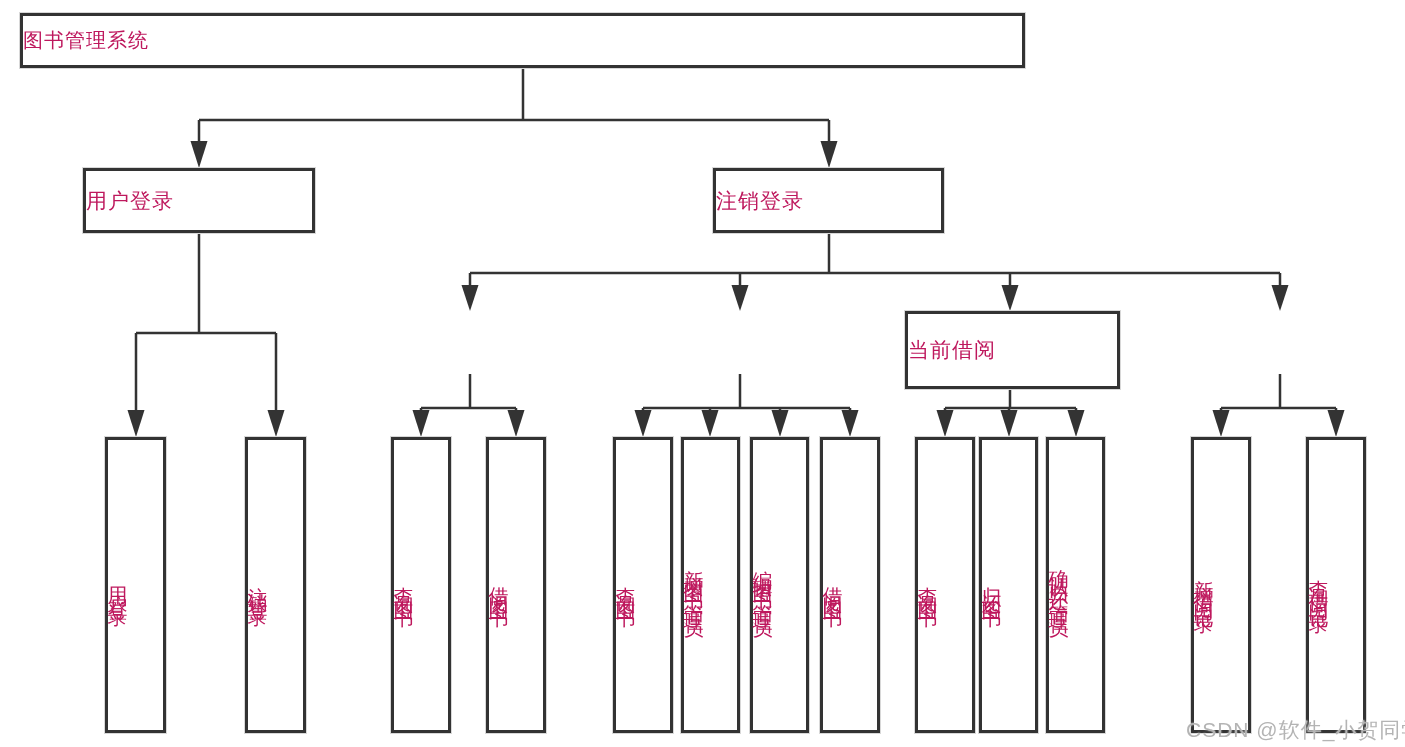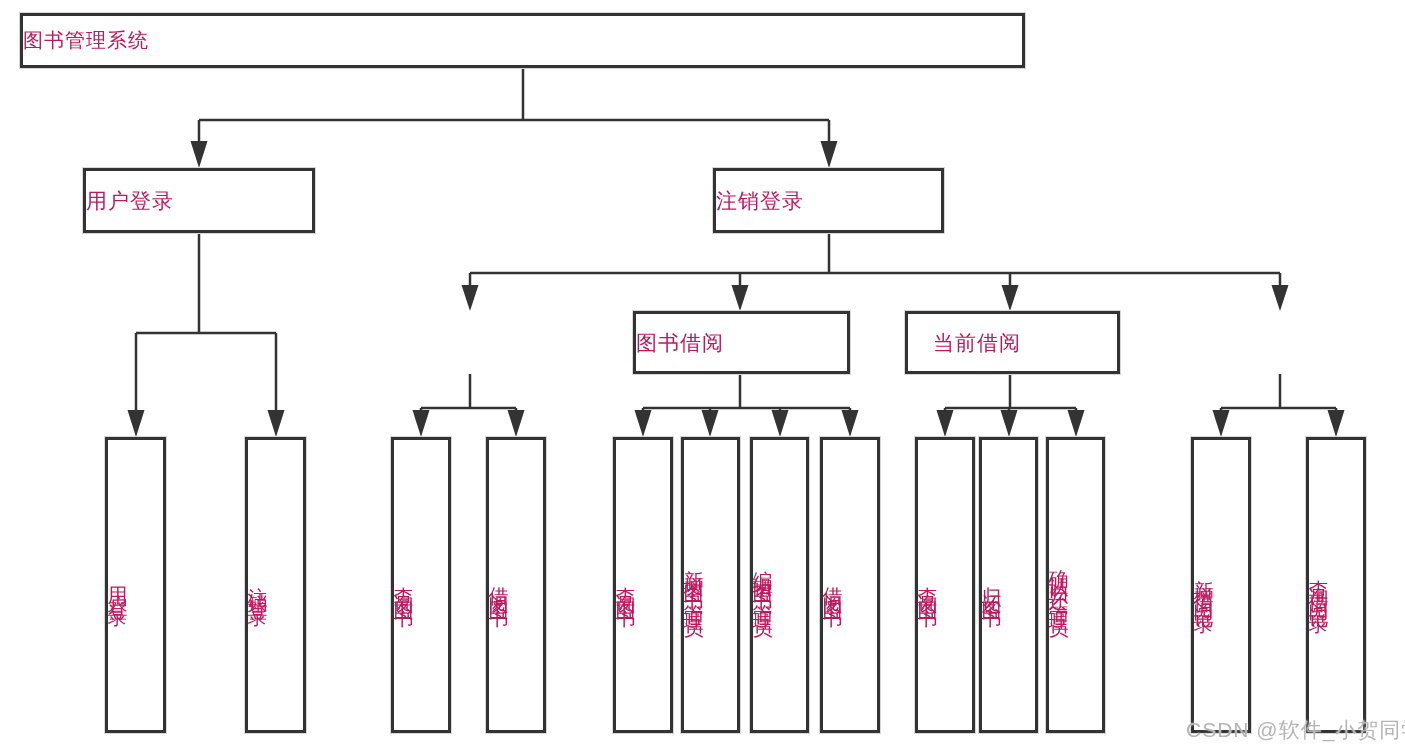--- a/index.html
+++ b/index.html
@@ -42,21 +42,21 @@
     letter-spacing: 7px;
     line-height: 1;
   }
 
   
   .n-root            { left: 20px;   top: 13px;  width: 1005px; height: 55px; font-size: 20px; }
   .n-user-login      { left: 83px;   top: 168px; width: 232px;  height: 65px; }
   .n-book-mgmt       { left: 713px;  top: 168px; width: 231px;  height: 65px; }
   .n-new-books       { left: 362px;  top: 311px; width: 215px;  height: 63px; }
   .n-book-borrow     { left: 633px;  top: 311px; width: 217px;  height: 63px; }
-  .n-current-borrow  { left: 905px;  top: 311px; width: 215px;  height: 63px; padding-left: 25px; }
+  .n-current-borrow  { left: 905px;  top: 311px; width: 215px;  height: 78px; }
   .n-borrow-records  { left: 1172px; top: 311px; width: 215px;  height: 63px; }
 
   .lf { top: 437px; height: 296px; }
   .lf-1  { left: 105px;  width: 61px; }
   .lf-2  { left: 245px;  width: 61px; }
   .lf-3  { left: 391px;  width: 60px; }
   .lf-4  { left: 486px;  width: 60px; }
   .lf-5  { left: 613px;  width: 60px; }
   .lf-6  { left: 681px;  width: 59px; }
   .lf-7  { left: 750px;  width: 59px; }
@@ -131,23 +131,20 @@
     <span>图书管理系统</span>
   </div>
 
   <div class="node n-user-login">
     <span>用户登录</span>
   </div>
   <div class="node n-book-mgmt">
     <span>注销登录</span>
   </div>
 
-  <div class="node n-book-borrow">
-    <span>图书借阅</span>
-  </div>
   <div class="node n-current-borrow">
     <span>当前借阅</span>
   </div>
 
   <div class="node leaf lf lf-1">
     <span>用户登录</span>
   </div>
   <div class="node leaf lf lf-2">
     <span>注销登录</span>
   </div>

